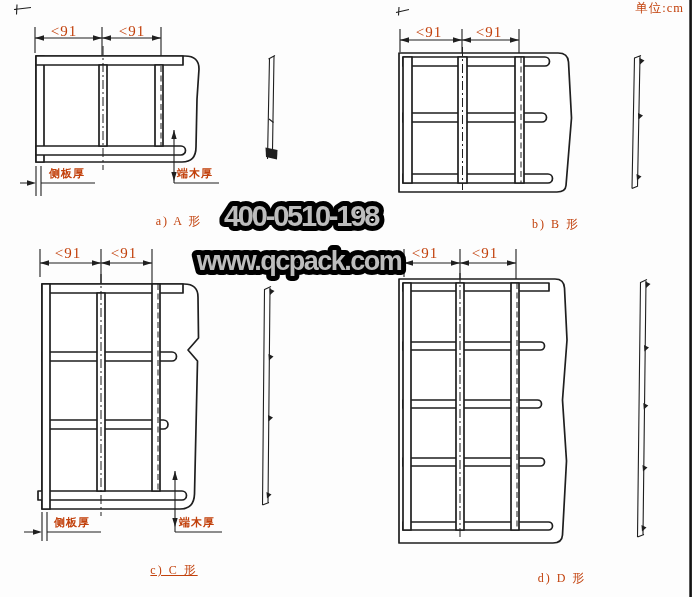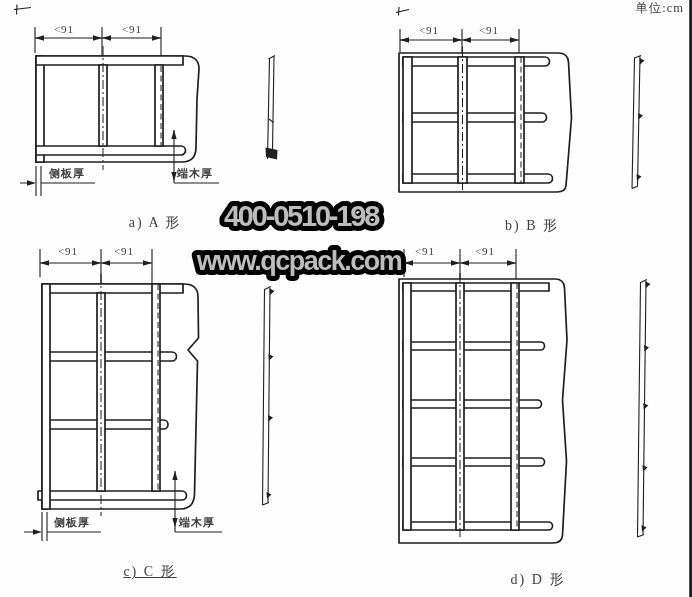--- a/index.html
+++ b/index.html
@@ -5,24 +5,24 @@
   html,body{margin:0;padding:0;background:#e8e8e8;}
   #stage{position:relative;width:692px;height:597px;background:#fdfdfd;overflow:hidden;
          font-family:"Liberation Serif","DejaVu Serif",serif;}
   svg{position:absolute;left:0;top:0;}
   .board{fill:#ffffff;stroke:#1f1f1f;stroke-width:1.7;stroke-linejoin:round;}
   .lnthin{fill:none;stroke:#1f1f1f;stroke-width:1.1;}
   .arr{fill:#1f1f1f;stroke:none;}
   .cl{fill:none;stroke:#1f1f1f;stroke-width:1;stroke-dasharray:9 3 2 3;}
   .dash{fill:none;stroke:#1f1f1f;stroke-width:1;stroke-dasharray:6 3.5;}
   .notch{fill:#1f1f1f;stroke:none;}
-  .txt{position:absolute;color:#404040;white-space:nowrap;line-height:1.1;}
-  .dimlbl{font-size:11px;transform:translateX(-50%);letter-spacing:1px;}
+  .txt{position:absolute;color:#c2410c;white-space:nowrap;line-height:1.1;}
+  .dimlbl{font-size:15px;transform:translateX(-50%);letter-spacing:1px;}
   .thick{font-size:11px;font-weight:600;letter-spacing:1px;}
-  .cap{font-size:14px;transform:translateX(-50%);letter-spacing:2px;}
+  .cap{font-size:12px;transform:translateX(-50%);letter-spacing:2px;margin-left:24px;}
   .unit{font-size:12.5px;letter-spacing:1px;}
   .wm{font-family:"Liberation Sans","DejaVu Sans",sans-serif;font-weight:bold;
       paint-order:stroke;stroke:#000000;stroke-linejoin:round;}
 </style>
 </head>
 <body>
 
 <div id="stage">
 
   <svg width="692" height="597" viewBox="0 0 692 597">

